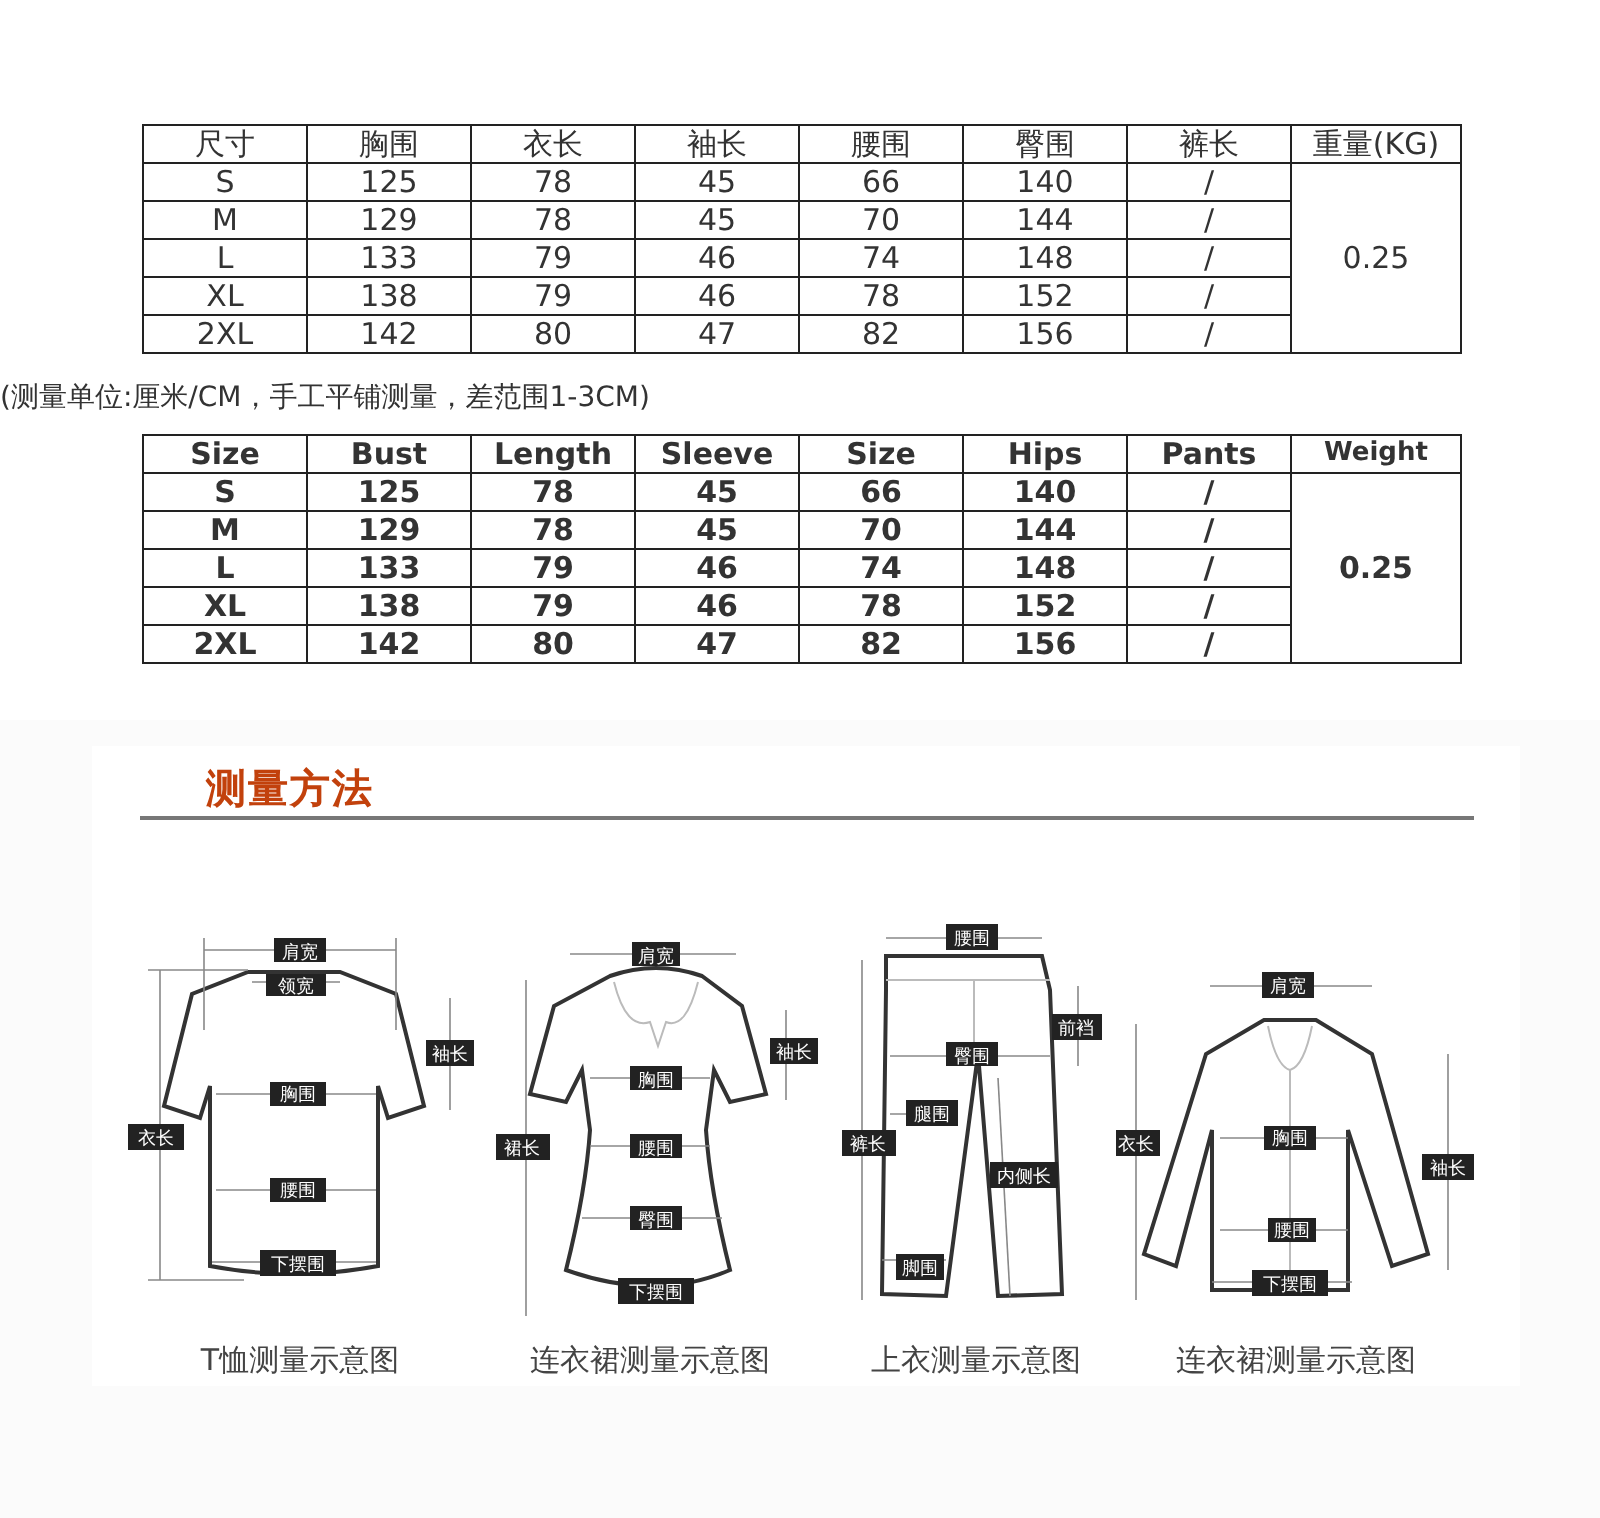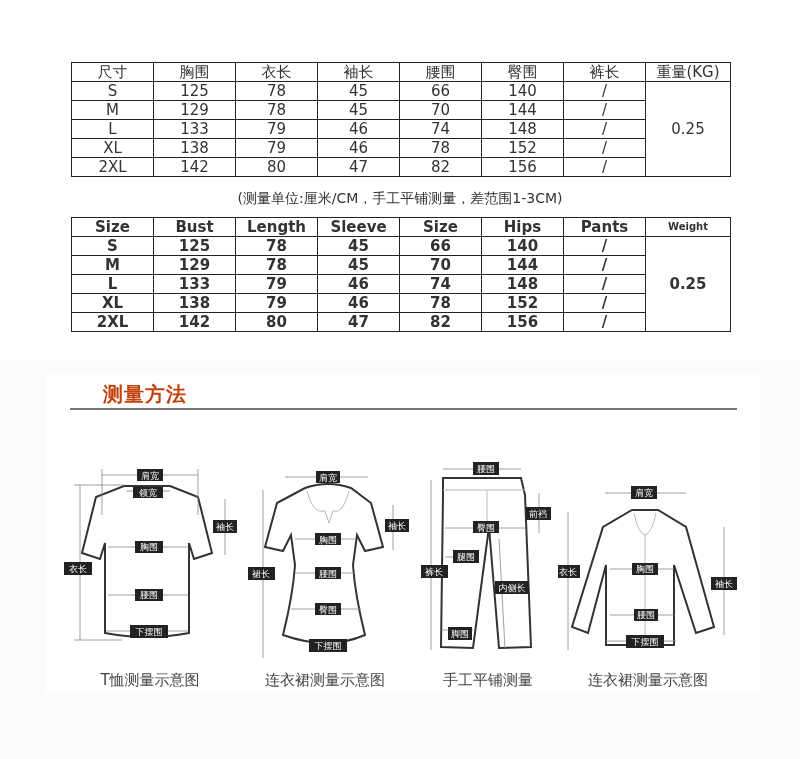--- a/index.html
+++ b/index.html
@@ -4,22 +4,22 @@
 <style>
   html,body{margin:0;padding:0;}
   body{width:800px;height:759px;background:#fbfbfb;position:relative;overflow:hidden;
        font-family:"DejaVu Sans","Liberation Sans",sans-serif;color:#222;}
   .top-bg{position:absolute;left:0;top:0;width:800px;height:360px;background:#fff;}
   table.sz{position:absolute;left:71px;border-collapse:collapse;table-layout:fixed;width:659px;}
   table.sz td{border:1.3px solid #222;text-align:center;padding:0;height:18px;line-height:18px;
               font-size:15px;color:#333;white-space:nowrap;overflow:hidden;}
   #t1{top:62px;}
   #t2{top:217px;font-weight:bold;}
-  table.sz td.weight-hdr-en{font-size:10px;}
-  .note{position:absolute;left:0;width:800px;top:190px;text-align:center;font-size:14px;color:#333;}
+  table.sz td.weight-hdr-en{font-size:13px;}
+  .note{position:absolute;left:0;width:800px;top:190px;font-size:14px;color:#333;}
   .panel{position:absolute;left:46px;top:373px;width:714px;height:320px;background:#fff;}
   .heading{position:absolute;left:103px;top:381px;font-size:20px;font-weight:bold;color:#c2410c;letter-spacing:1px;}
   .rule{position:absolute;left:70px;top:408px;width:667px;height:2px;background:#777;}
   .fig{position:absolute;top:455px;}
   .fig svg{display:block;}
   .cap{position:absolute;top:671px;font-size:15px;color:#444;text-align:center;width:160px;}
   .tag{font-size:9px;fill:#fff;}
 </style>
 </head>
 <body>
@@ -277,21 +277,21 @@
     </g>
     <text class="tag" x="73" y="17" text-anchor="middle">腰围</text>
     <text class="tag" x="125" y="62" text-anchor="middle">前裆</text>
     <text class="tag" x="73" y="76" text-anchor="middle">臀围</text>
     <text class="tag" x="53" y="105" text-anchor="middle">腿围</text>
     <text class="tag" x="21" y="120" text-anchor="middle">裤长</text>
     <text class="tag" x="99" y="136" text-anchor="middle">内侧长</text>
     <text class="tag" x="47" y="182" text-anchor="middle">脚围</text>
   </svg>
 </div>
-<div class="cap" style="left:408px;">手工平铺测量</div>
+<div class="cap" style="left:408px;">上衣测量示意图</div>
 
 <div class="fig" style="left:558px;">
   <svg width="185" height="210" viewBox="0 0 185 210">
     <g fill="none" stroke="#333" stroke-width="2">
       <path d="M74 55 L100 55 L128 72 L156 172 L138 178 L116 110 L116 190 L48 190 L48 110 L30 178 L14 172 L45 72 Z"></path>
     </g>
     <g stroke="#bbb" stroke-width="1" fill="none">
         <path d="M76 58 Q80 78 87 80 Q94 78 98 58"></path>
         <line x1="87" y1="80" x2="87" y2="190"></line>
       </g>

